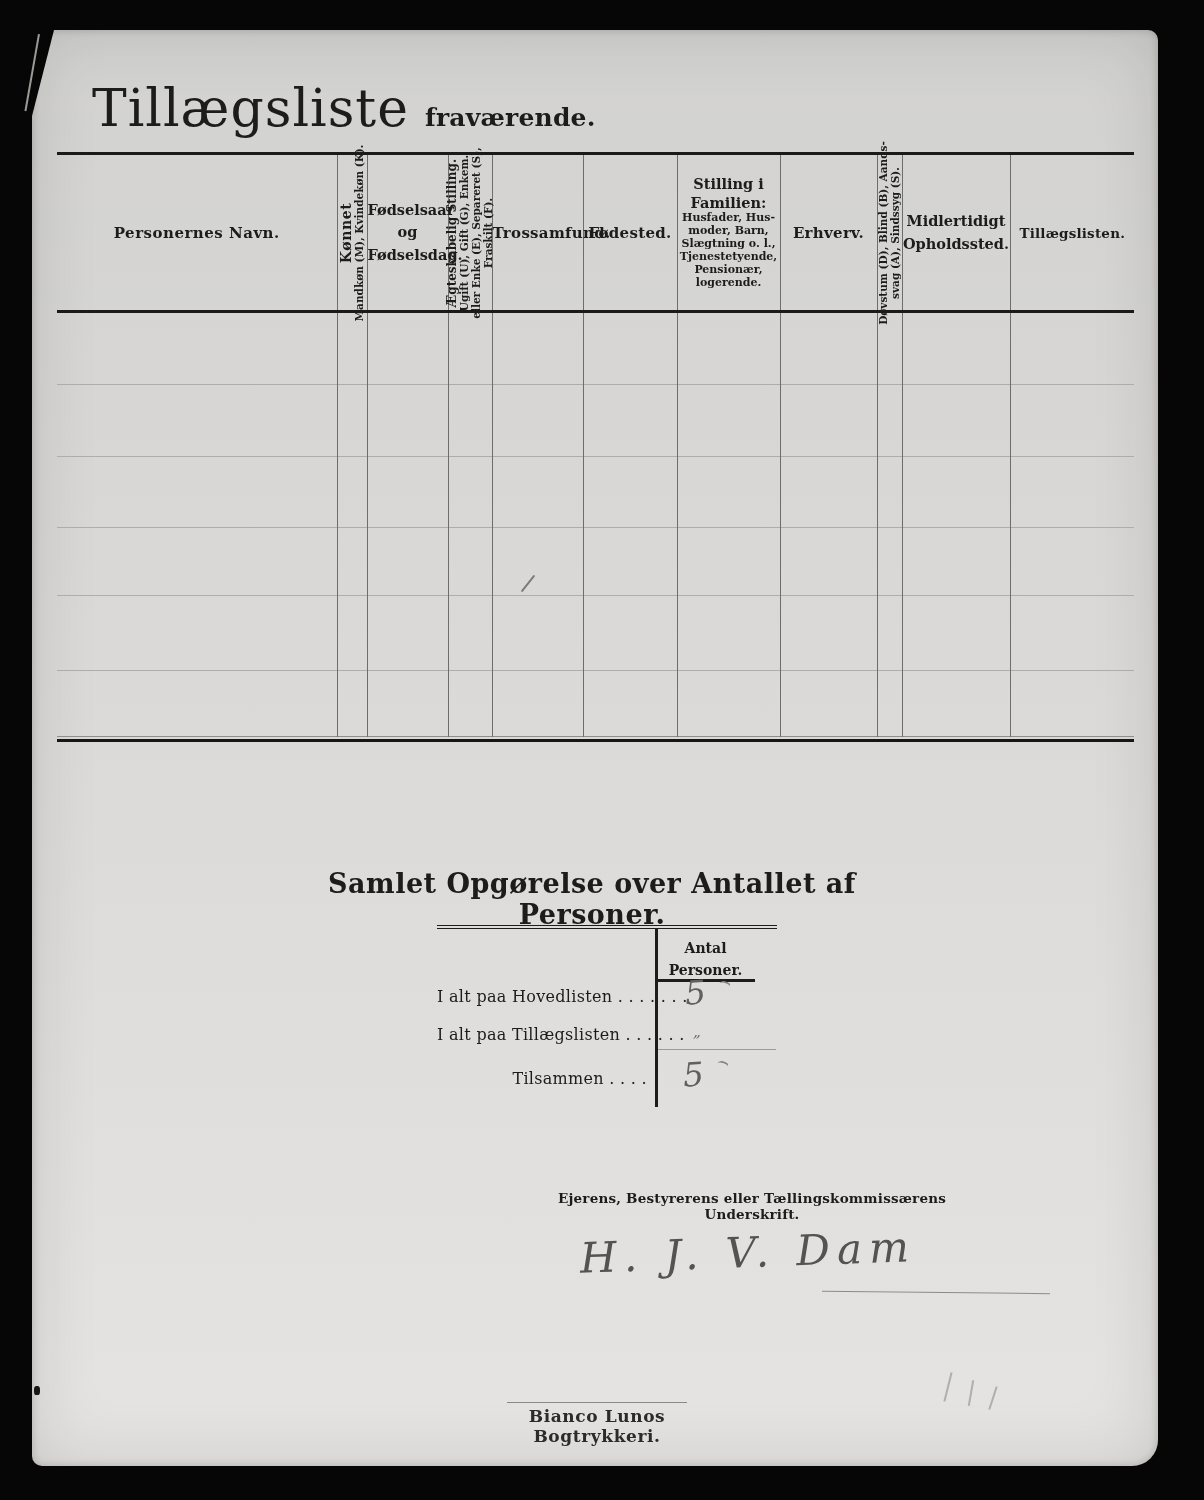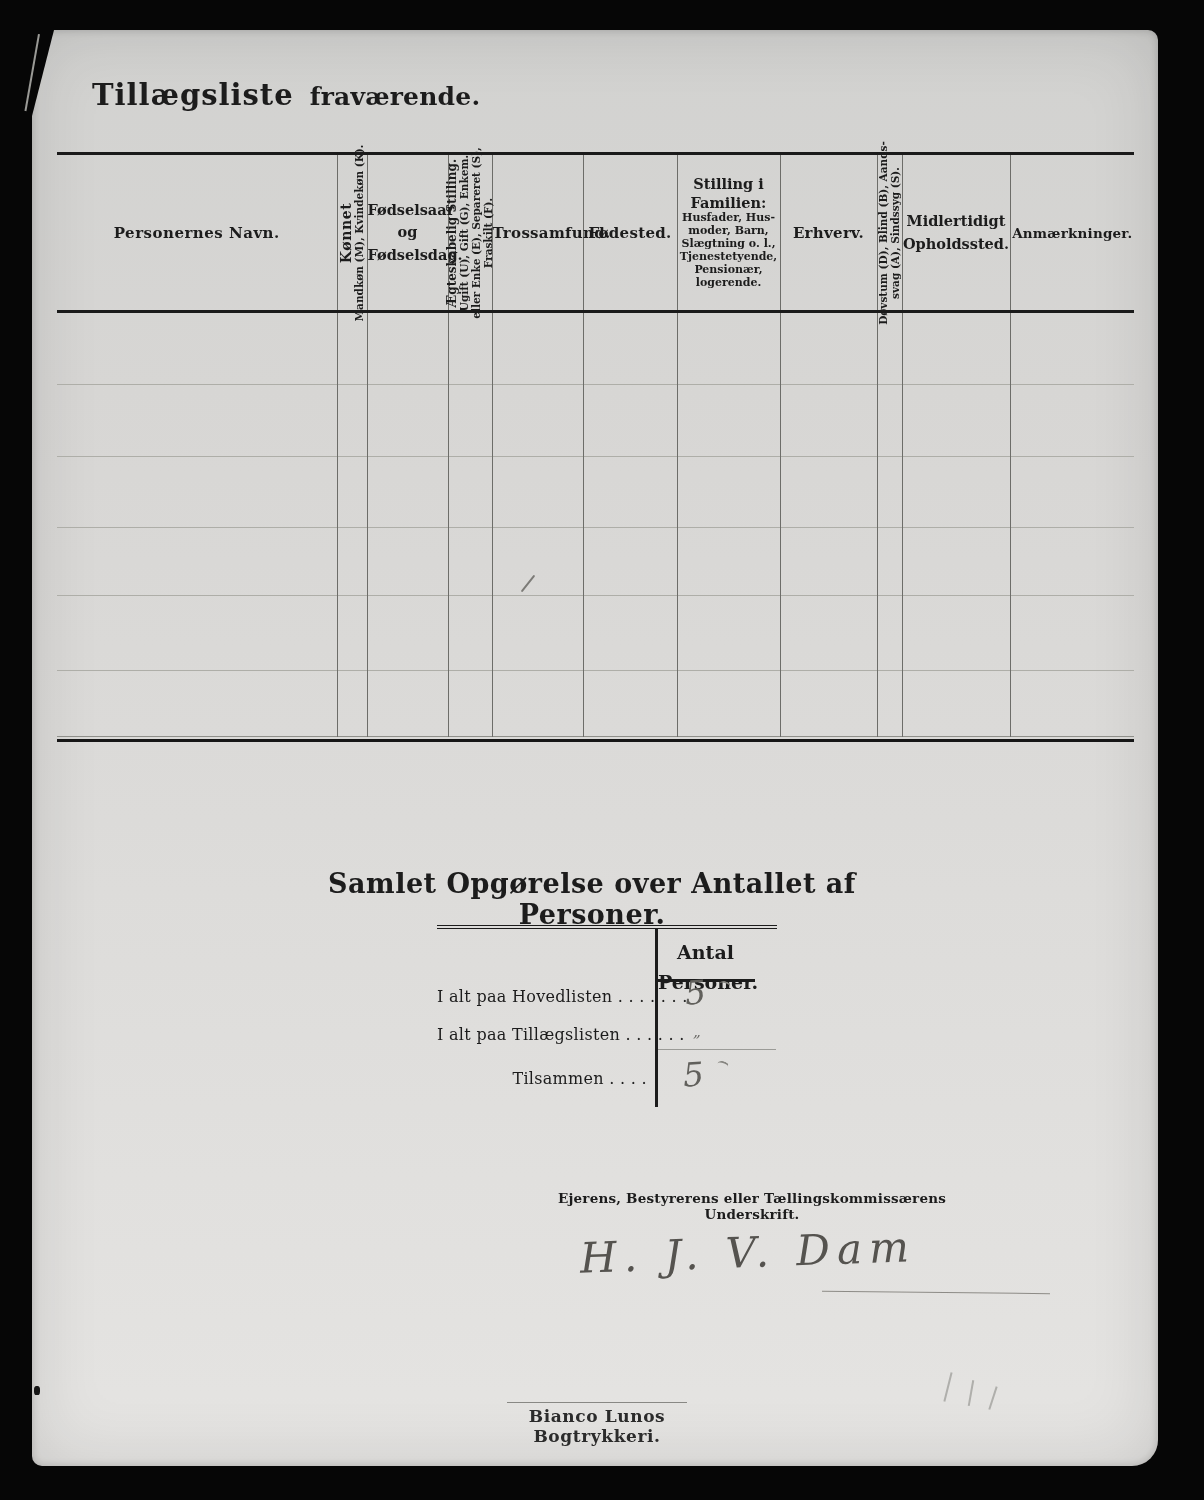--- a/index.html
+++ b/index.html
@@ -12,21 +12,21 @@
     border-radius:6px 10px 26px 10px;
     box-shadow:inset 0 0 70px rgba(0,0,0,.12), inset 0 0 8px rgba(0,0,0,.18);
     color:#1c1c1c;
   }
   .corner-cut{position:absolute;left:0;top:0;width:22px;height:86px;background:#060606;
     -webkit-clip-path:polygon(0 0,100% 0,0 100%);clip-path:polygon(0 0,100% 0,0 100%);}
   .crease{position:absolute;left:6px;top:4px;width:2px;height:78px;background:#9a9a96;transform:rotate(10deg);transform-origin:top left;}
 
   
   .title-row{position:absolute;left:60px;top:48px;display:flex;align-items:baseline;gap:16px;white-space:nowrap;}
-  .title-main{font-size:29px;font-weight:bold;letter-spacing:1px;}
+  .title-main{font-size:52px;font-weight:normal;letter-spacing:1px;}
   .title-rest{font-size:24px;font-weight:bold;letter-spacing:.4px;}
   .title-emph{font-size:25px;font-weight:bold;letter-spacing:.2px;}
 
   
   .table-wrap{position:absolute;left:25px;top:122px;width:1077px;}
   table.census{border-collapse:collapse;table-layout:fixed;width:1077px;border-top:3px solid #1a1a1a;}
   table.census th,table.census td{border-left:1px solid #6d6d69;padding:0;}
   table.census th:first-child,table.census td:first-child{border-left:none;}
   table.census thead tr{border-bottom:3px solid #1a1a1a;}
   table.census thead th{height:155px;vertical-align:middle;position:relative;font-weight:bold;text-align:center;}
@@ -48,21 +48,21 @@
   .rot{position:absolute;top:50%;left:50%;transform:translate(-50%,-50%) rotate(-90deg);text-align:center;white-space:nowrap;}
   .rot .vh{font-size:14px;font-weight:bold;letter-spacing:.6px;line-height:1.15;}
   .rot .vh-sm{font-size:12px;font-weight:bold;line-height:1.1;}
   .rot .vs{font-size:10.5px;font-weight:bold;line-height:1.12;}
 
   
   .summary-heading{position:absolute;left:230px;top:838px;width:660px;text-align:center;
     font-size:27px;font-weight:bold;letter-spacing:.5px;}
   .summary-table{position:absolute;left:405px;top:895px;width:340px;height:185px;border-top:4px double #1c1c1c;}
   .sum-vline{position:absolute;left:218px;top:0;width:3px;height:178px;background:#1c1c1c;}
-  .sum-colhead{position:absolute;left:221px;top:8px;width:95px;text-align:center;font-weight:bold;font-size:19px;line-height:1.6;}
+  .sum-colhead{position:absolute;left:221px;top:8px;width:95px;text-align:center;font-weight:bold;font-size:14px;line-height:1.6;}
   .sum-colhead-rule{position:absolute;left:221px;top:50px;width:97px;height:3px;background:#1c1c1c;}
   .sum-label{position:absolute;left:0;width:210px;text-align:right;font-size:16px;letter-spacing:.3px;white-space:nowrap;}
   .sum-midrule{position:absolute;left:221px;top:120px;width:118px;height:1px;background:#9b9b97;}
   .hand{font-style:italic;color:#61605c;transform:rotate(-4deg);font-size:33px;position:absolute;font-family:"DejaVu Serif",serif;}
   .hand-sm{font-style:italic;color:#6b6a66;font-size:15px;position:absolute;}
   .pen-tick{position:absolute;width:11px;height:6px;border-top:2px solid #85847f;border-radius:60% 40% 0 0;transform:rotate(24deg);}
 
   
   .sig-label{position:absolute;left:525px;top:1160px;width:390px;text-align:center;font-size:13.5px;font-weight:bold;letter-spacing:.2px;}
   .sig-name{position:absolute;left:548px;top:1198px;font-style:italic;font-size:42px;color:#55534f;letter-spacing:7px;transform:rotate(-2deg);white-space:nowrap;font-family:"DejaVu Serif",serif;}
@@ -163,21 +163,21 @@
               <div class="vs">svag (A), Sindssyg (S).</div>
             </div>
           </th>
           <th>
             <div class="h-mid">
               <div>Midlertidigt</div>
               <div>Opholdssted.</div>
             </div>
           </th>
           <th>
-            <div class="h-small">Anmærkninger.</div>
+            <div class="h-small">Tillægslisten.</div>
           </th>
         </tr>
       </thead>
       <tbody>
           <tr>
             <td></td>
             <td></td>
             <td></td>
             <td></td>
             <td></td>

